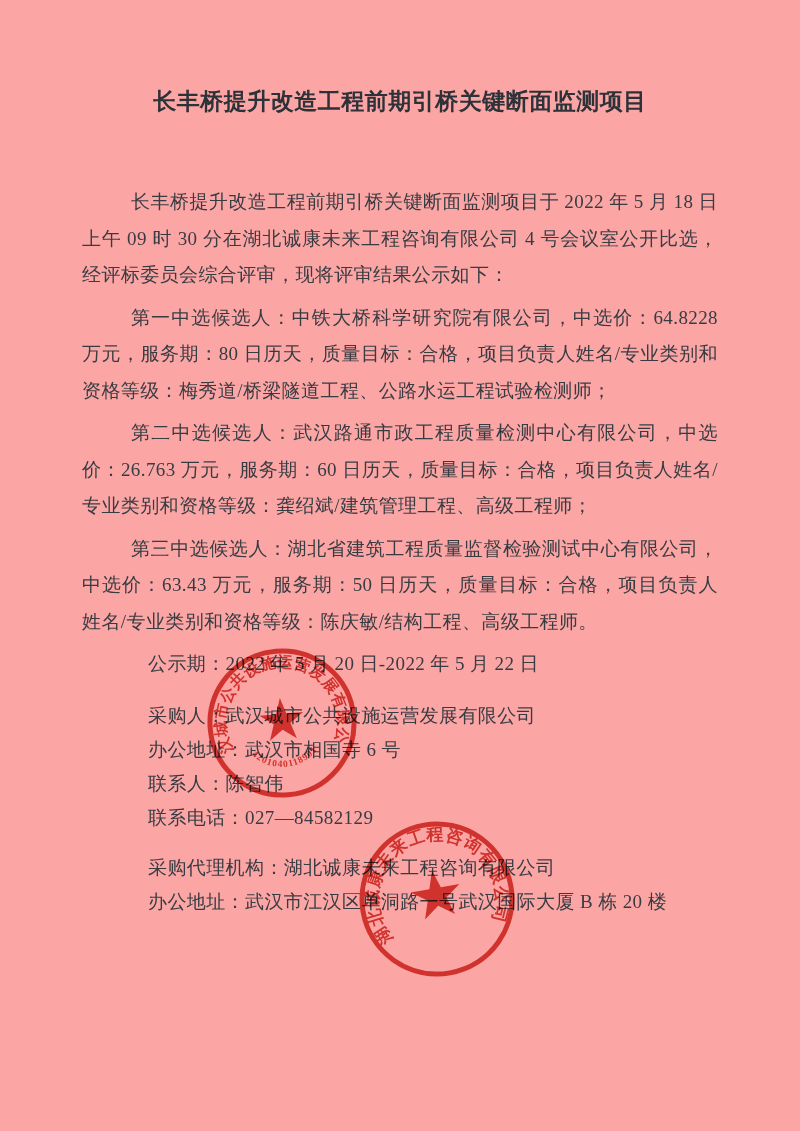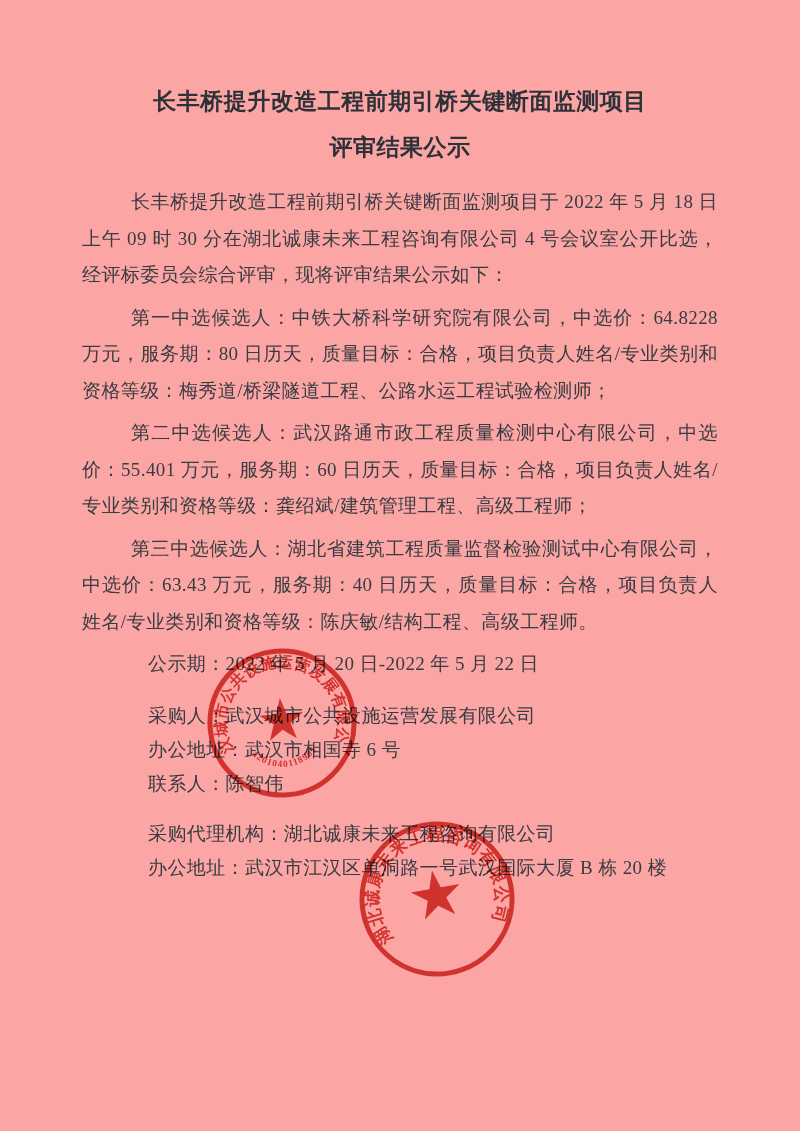--- a/index.html
+++ b/index.html
@@ -56,33 +56,33 @@
     font-family: "Liberation Serif", serif;
     font-weight: bold;
   }
 </style>
 </head>
 <body>
 
 <div class="page">
 
   <h1 class="title1">长丰桥提升改造工程前期引桥关键断面监测项目</h1>
-  <h1 class="title2">评审结果公示</h1>
 
   <div class="content">
     <p>长丰桥提升改造工程前期引桥关键断面监测项目于 2022 年 5 月 18 日上午 09 时 30 分在湖北诚康未来工程咨询有限公司 4 号会议室公开比选，经评标委员会综合评审，现将评审结果公示如下：</p>
     <p>第一中选候选人：中铁大桥科学研究院有限公司，中选价：64.8228 万元，服务期：80 日历天，质量目标：合格，项目负责人姓名/专业类别和资格等级：梅秀道/桥梁隧道工程、公路水运工程试验检测师；</p>
-    <p>第二中选候选人：武汉路通市政工程质量检测中心有限公司，中选价：55.401 万元，服务期：60 日历天，质量目标：合格，项目负责人姓名/专业类别和资格等级：龚绍斌/建筑管理工程、高级工程师；</p>
-    <p>第三中选候选人：湖北省建筑工程质量监督检验测试中心有限公司，中选价：63.43 万元，服务期：40 日历天，质量目标：合格，项目负责人姓名/专业类别和资格等级：陈庆敏/结构工程、高级工程师。</p>
+    <p>第二中选候选人：武汉路通市政工程质量检测中心有限公司，中选价：26.763 万元，服务期：60 日历天，质量目标：合格，项目负责人姓名/专业类别和资格等级：龚绍斌/建筑管理工程、高级工程师；</p>
+    <p>第三中选候选人：湖北省建筑工程质量监督检验测试中心有限公司，中选价：63.43 万元，服务期：50 日历天，质量目标：合格，项目负责人姓名/专业类别和资格等级：陈庆敏/结构工程、高级工程师。</p>
     <p class="period">公示期：2022 年 5 月 20 日-2022 年 5 月 22 日</p>
 
     <div class="contact-block purchaser-block">
       <div class="cline">采购人：武汉城市公共设施运营发展有限公司</div>
       <div class="cline">办公地址：武汉市相国寺 6 号</div>
       <div class="cline">联系人：陈智伟</div>
+      <div class="cline">联系电话：027—84582129</div>
     </div>
 
     <div class="contact-block agency-block">
       <div class="cline">采购代理机构：湖北诚康未来工程咨询有限公司</div>
       <div class="cline">办公地址：武汉市江汉区单洞路一号武汉国际大厦 B 栋 20 楼</div>
     </div>
   </div>
 
   <svg class="seal seal-1" width="158" height="158" viewBox="0 0 158 158">
     <g transform="rotate(-5 79 79)" fill="#cf3a30" stroke="none">

